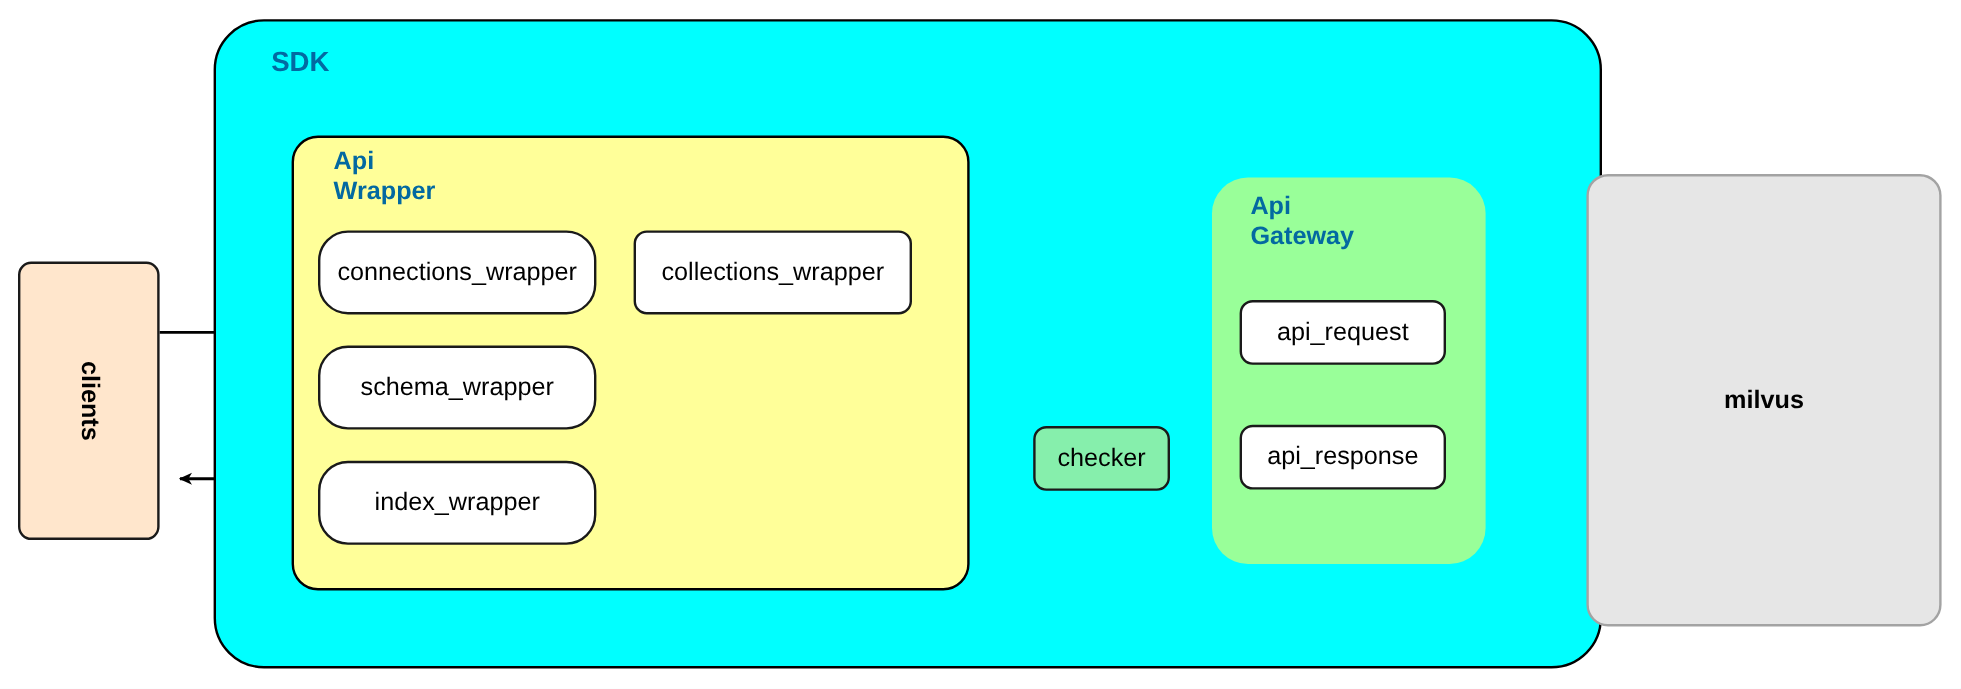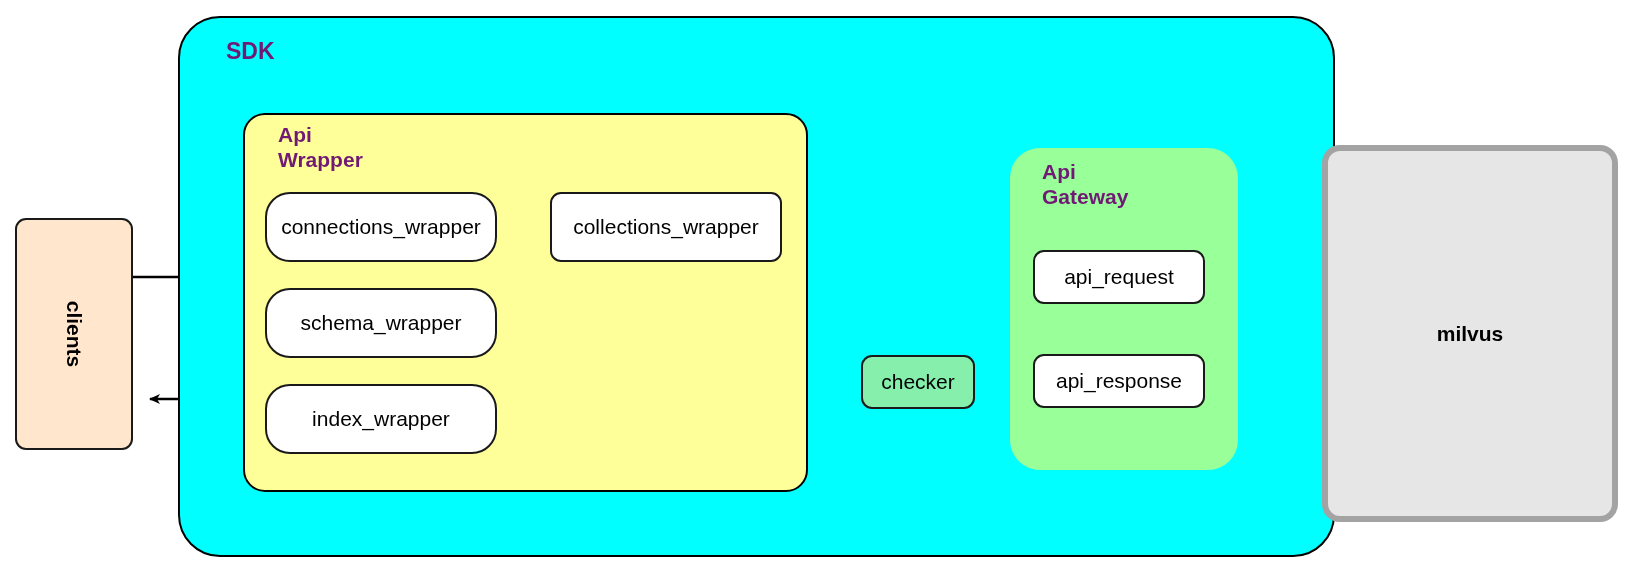--- a/index.html
+++ b/index.html
@@ -17,34 +17,34 @@
     left:243px;top:113px;width:565px;height:379px;
     background:#ffff99;border:2px solid #000000;border-radius:22px;
   }
   .gateway-box{
     left:1010px;top:148px;width:228px;height:322px;
     background:#99ff99;border-radius:30px;
   }
 
   
   .box-title{
-    position:absolute;font-weight:bold;color:#701a75;
+    position:absolute;font-weight:bold;color:#0369a1;
     line-height:1.18;white-space:pre-line;text-align:left;
   }
   .sdk-title{left:46px;top:20px;font-size:23px;}
   .wrapper-title{left:33px;top:8px;font-size:21px;}
   .gateway-title{left:32px;top:12px;font-size:21px;}
 
   
   .leaf{
     background:#ffffff;border:2px solid #1a1a1a;border-radius:11px;
     font-size:21px;color:#000000;text-align:center;
   }
   .w-col-a{left:265px;width:232px;border-radius:25px;}
-  .w-col-b{left:550px;width:232px;}
+  .w-col-b{left:528px;width:232px;}
   .w-row-1{top:192px;height:70px;}
   .w-row-2{top:288px;height:70px;}
   .w-row-3{top:384px;height:70px;text-align:center;}
 
   
   .g-leaf{left:1033px;width:172px;height:54px;}
   .g-row-1{top:250px;}
   .g-row-2{top:354px;}
 
   
@@ -58,21 +58,21 @@
   .clients-box{
     left:15px;top:218px;width:118px;height:232px;
     background:#ffe6cc;border:2px solid #1a1a1a;border-radius:11px;
   }
   .clients-label{
     font-size:21px;font-weight:bold;color:#000;
     transform:rotate(90deg);white-space:nowrap;
   }
   .milvus-box{
     left:1322px;top:145px;width:296px;height:377px;
-    background:#e6e6e6;border:6px solid #a3a3a3;border-radius:18px;
+    background:#e6e6e6;border:2px solid #a3a3a3;border-radius:18px;
     font-size:21px;font-weight:bold;color:#000;
   }
 
   
   .edges{position:absolute;left:0;top:0;width:1634px;height:574px;pointer-events:none;}
 </style>
 </head>
 <body>
 
 <div id="canvas">

